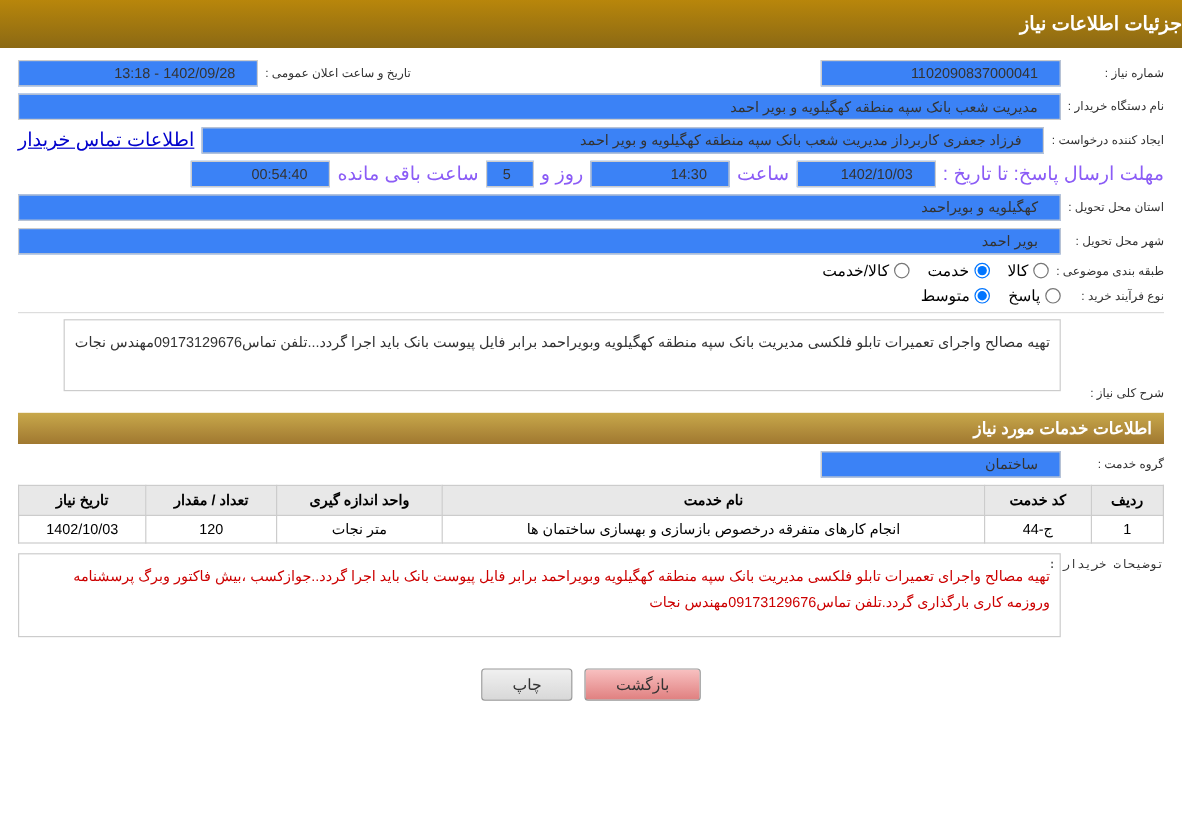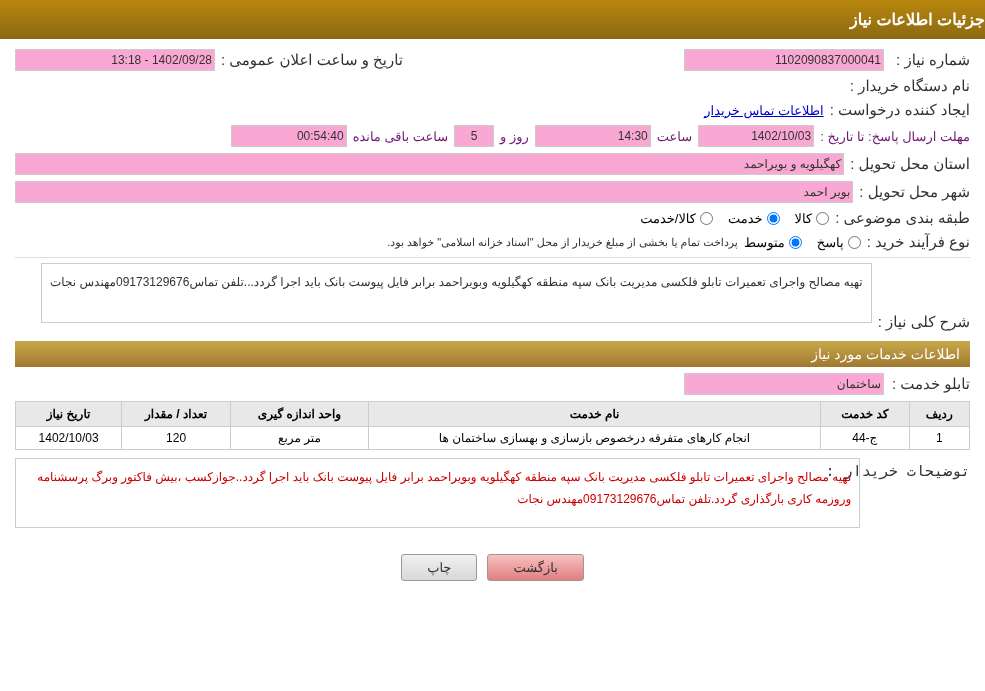--- a/index.html
+++ b/index.html
@@ -23,52 +23,52 @@
       font-weight: bold;
     }
     .content {
       padding: 10px 15px;
     }
     .section-title {
       background: linear-gradient(to bottom, #c8a84b, #a07830);
       color: #fff;
       padding: 5px 10px;
       font-size: 14px;
-      font-weight: normal;
+      font-weight: bold;
       margin: 10px 0 6px 0;
       text-align: right;
     }
     .form-row {
       display: flex;
       align-items: center;
       margin-bottom: 6px;
       gap: 6px;
     }
     .label {
       color: #333;
-      font-size: 15px;
+      font-size: 10px;
       white-space: nowrap;
       min-width: 80px;
       text-align: right;
     }
     .value-box {
       border: 1px solid #ccc;
-      background: #f9a8d4;
-      padding: 3px 2px;
+      background: #3b82f6;
+      padding: 3px 18px;
       font-size: 12px;
       color: #333;
       min-height: 22px;
     }
     .value-box.wide { flex: 1; }
     .value-box.fixed-200 { width: 200px; }
     .value-box.fixed-100 { width: 116px; }
     .link-text {
       color: #0000cc;
       text-decoration: underline;
-      font-size: 13px;
+      font-size: 16px;
       cursor: pointer;
     }
     .radio-group {
       display: flex;
       gap: 15px;
       align-items: center;
       flex-direction: row-reverse;
     }
     .radio-item {
       display: flex;
@@ -77,22 +77,22 @@
     }
     .radio-item input[type=radio] { margin: 0; }
     
     .datetime-row {
       display: flex;
       align-items: center;
       gap: 6px;
       margin-bottom: 6px;
     }
     .datetime-label {
-      font-size: 13px;
-      color: #701a75;
+      font-size: 16px;
+      color: #8b5cf6;
       white-space: nowrap;
     }
     
     .desc-box {
       border: 1px solid #ccc;
       padding: 8px;
       font-size: 12px;
       color: #333;
       line-height: 1.8;
       margin-bottom: 8px;
@@ -178,24 +178,26 @@
     <div class="form-row">
       <span class="label">شماره نیاز :</span>
       <div class="value-box fixed-200">1102090837000041</div>
       <span style="flex:1"></span>
       <span class="label">تاریخ و ساعت اعلان عمومی :</span>
       <div class="value-box fixed-200">1402/09/28 - 13:18</div>
     </div>
 
     <div class="form-row">
       <span class="label">نام دستگاه خریدار :</span>
+      <div class="value-box wide">مدیریت شعب بانک سپه منطقه کهگیلویه و بویر احمد</div>
     </div>
 
     <div class="form-row">
       <span class="label">ایجاد کننده درخواست :</span>
+      <div class="value-box wide">فرزاد جعفری کاربرداز مدیریت شعب بانک سپه منطقه کهگیلویه و بویر احمد</div>
       <span class="link-text">اطلاعات تماس خریدار</span>
     </div>
 
     <div class="datetime-row">
       <span class="datetime-label">مهلت ارسال پاسخ: تا تاریخ :</span>
       <div class="value-box fixed-100">1402/10/03</div>
       <span class="datetime-label">ساعت</span>
       <div class="value-box fixed-100">14:30</div>
       <span class="datetime-label">روز و</span>
       <div class="value-box" style="width:40px;text-align:center;">5</div>
@@ -236,54 +238,53 @@
       <div class="radio-group">
         <div class="radio-item">
           <label>متوسط</label>
           <input type="radio" name="purchase_type" checked="" style="">
         </div>
         <div class="radio-item">
           <label>پاسخ</label>
           <input type="radio" name="purchase_type" style="">
         </div>
       </div>
-      <span class="note-text">پرداخت تمام یا بخشی از مبلغ خریدار از محل "اسناد خزانه اسلامی" خواهد بود.</span>
     </div>
 
     <div class="divider"></div>
 
     <div class="form-row" style="align-items:flex-end;">
       <span class="label" style="margin-top:4px;">شرح کلی نیاز :</span>
       <div class="desc-box wide">تهیه مصالح واجرای تعمیرات تابلو فلکسی مدیریت بانک سپه منطقه کهگیلویه وبویراحمد برابر فایل پیوست بانک باید اجرا گردد...تلفن تماس09173129676مهندس نجات</div>
     </div>
 
     <div class="section-title">اطلاعات خدمات مورد نیاز</div>
 
     <div class="form-row">
-      <span class="label">تابلو خدمت :</span>
+      <span class="label">گروه خدمت :</span>
       <div class="value-box fixed-200">ساختمان</div>
     </div>
 
     <table class="service-table">
       <thead>
         <tr>
           <th>ردیف</th>
           <th>کد خدمت</th>
           <th>نام خدمت</th>
           <th>واحد اندازه گیری</th>
           <th>تعداد / مقدار</th>
           <th>تاریخ نیاز</th>
         </tr>
       </thead>
       <tbody id="service-table-body">
       <tr>
             <td>1</td>
             <td>ج-44</td>
             <td>انجام کارهای متفرقه درخصوص بازسازی و بهسازی ساختمان ها</td>
-            <td>متر مربع</td>
+            <td>متر نجات</td>
             <td>120</td>
             <td>1402/10/03</td>
           </tr>
         </tbody>
     </table>
 
     <div class="form-row" style="align-items:flex-start;">
       <span class="label" style="margin-top:4px;font-family:Liberation Mono, monospace;">توضیحات خریدار :</span>
       <div class="buyer-desc wide">تهیه مصالح واجرای تعمیرات تابلو فلکسی مدیریت بانک سپه منطقه کهگیلویه وبویراحمد برابر فایل پیوست بانک باید اجرا گردد..جوازکسب ،بیش فاکتور وبرگ پرسشنامه وروزمه کاری بارگذاری گردد.تلفن تماس09173129676مهندس نجات</div>
     </div>

